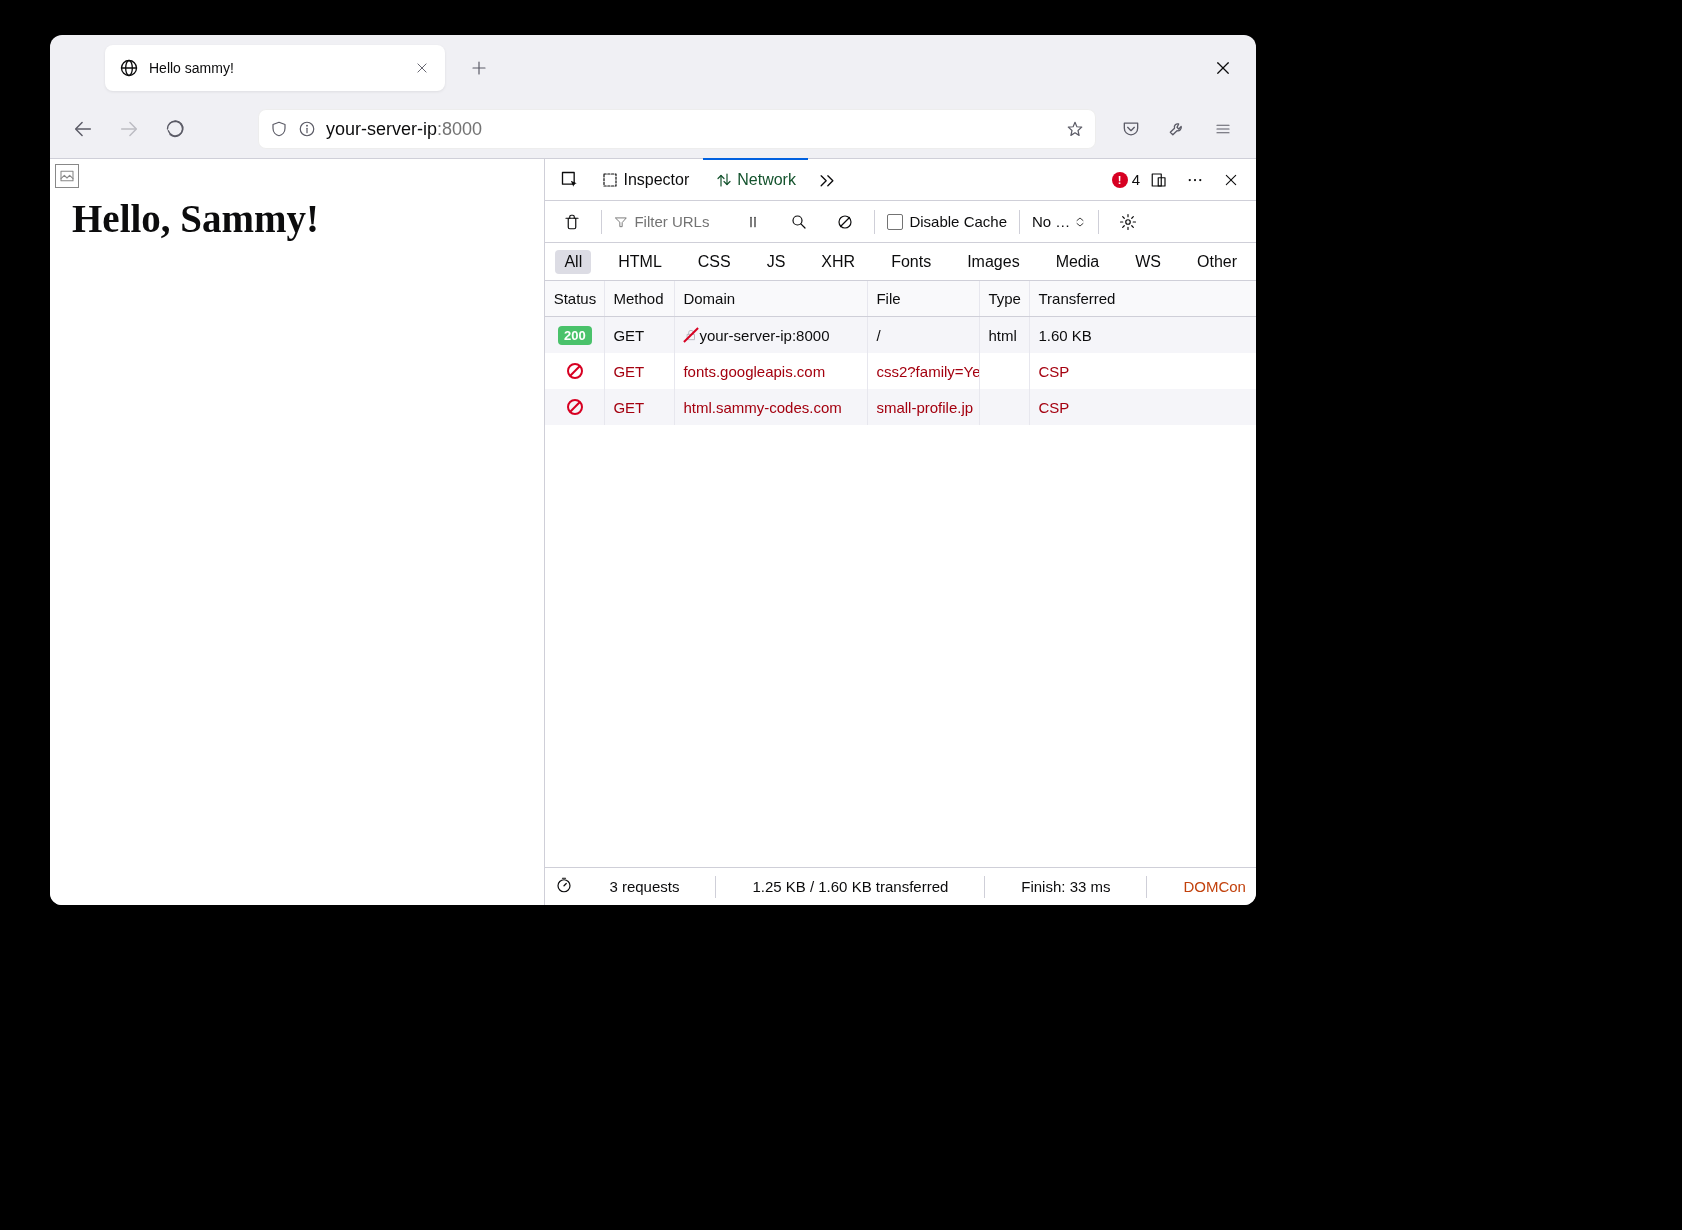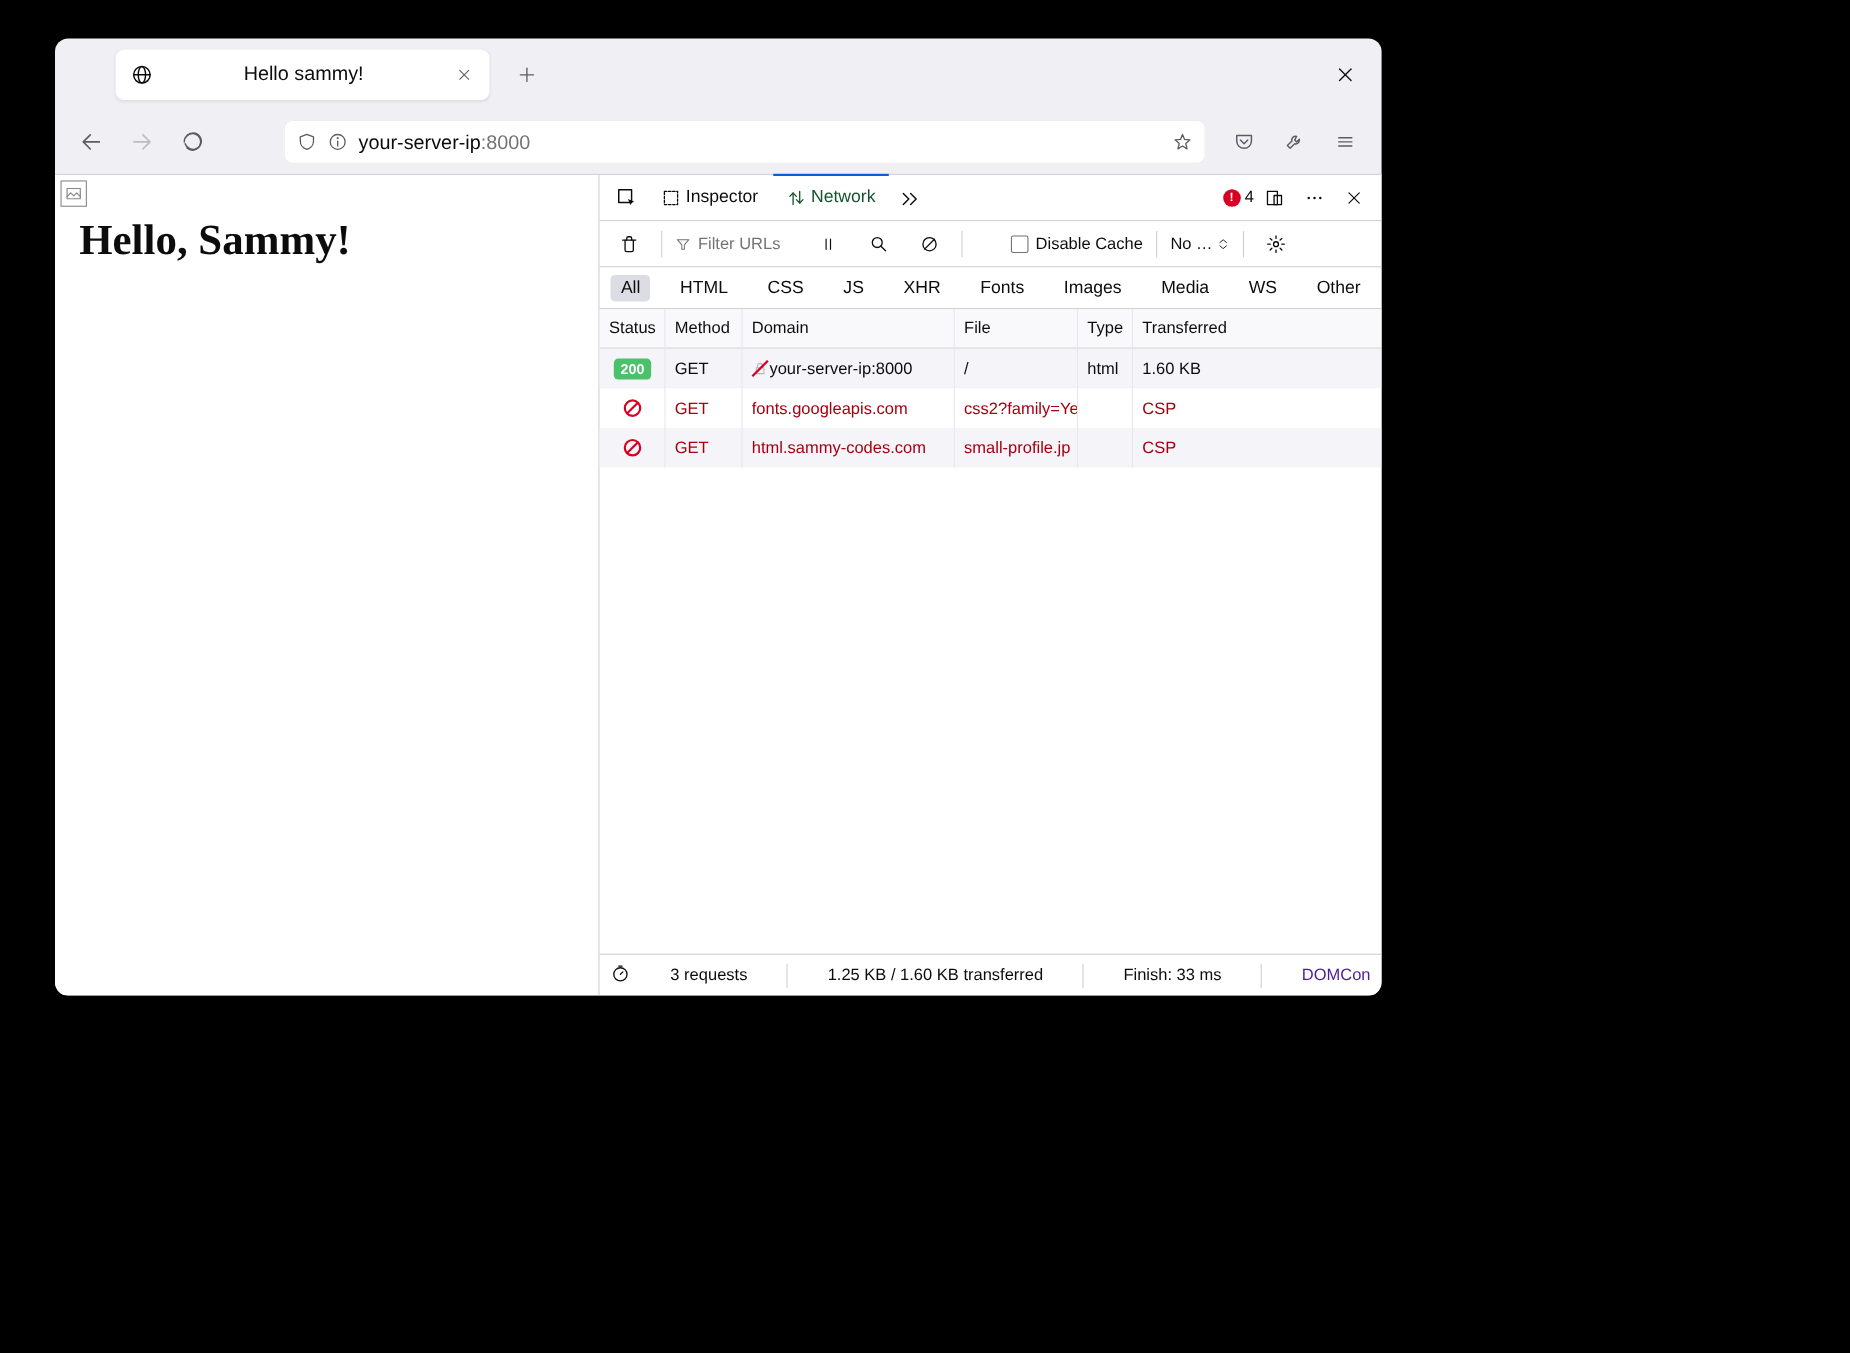--- a/index.html
+++ b/index.html
@@ -3,21 +3,21 @@
 <meta charset="utf-8">
 <style>
 * { box-sizing: border-box; margin: 0; padding: 0; }
 body { background: #000; font-family: -apple-system, BlinkMacSystemFont, "Segoe UI", sans-serif; font-size: 15px; color: #0c0c0d; width: 1682px; height: 1230px; }
 .window { position: absolute; left: 50px; top: 35px; width: 1206px; height: 870px; background: #f0f0f4; border-radius: 12px; overflow: hidden; display: flex; flex-direction: column; }
 
 
 .tabstrip { height: 65px; display: flex; align-items: center; padding: 0 20px 0 55px; position: relative; }
 .tab { background: #fff; border-radius: 8px; height: 46px; width: 340px; display: flex; align-items: center; padding: 0 14px; gap: 10px; box-shadow: 0 1px 3px rgba(0,0,0,0.08); }
 .tab-favicon { width: 20px; height: 20px; display: flex; align-items: center; justify-content: center; }
-.tab-title { flex: 1; font-size: 18px; text-align: center; }
+.tab-title { flex: 1; font-size: 14px; }
 .tab-close { width: 18px; height: 18px; display: flex; align-items: center; justify-content: center; cursor: pointer; color: #5b5b66; }
 .newtab { margin-left: 18px; width: 32px; height: 32px; display: flex; align-items: center; justify-content: center; color: #5b5b66; cursor: pointer; }
 .window-close { position: absolute; right: 20px; width: 26px; height: 26px; display: flex; align-items: center; justify-content: center; color: #0c0c0d; cursor: pointer; }
 
 
 .toolbar { height: 58px; display: flex; align-items: center; padding: 0 14px; gap: 8px; }
 .tbtn { width: 38px; height: 38px; display: flex; align-items: center; justify-content: center; border-radius: 6px; color: #5b5b66; cursor: pointer; }
 .tbtn.disabled { opacity: 0.35; }
 .urlbar { flex: 1; height: 40px; background: #fff; border-radius: 8px; display: flex; align-items: center; padding: 0 12px; gap: 10px; margin: 0 8px; box-shadow: inset 0 0 0 1px rgba(0,0,0,0.07); }
 .url-icon { width: 18px; height: 18px; color: #5b5b66; display: flex; align-items: center; justify-content: center; }
@@ -37,21 +37,21 @@
 .dt-tool { width: 34px; height: 34px; display: flex; align-items: center; justify-content: center; color: #0c0c0d; cursor: pointer; }
 .dt-tab { padding: 0 12px; height: 42px; display: flex; align-items: center; gap: 4px; font-size: 16px; cursor: pointer; }
 .dt-tab.active { color: #14532d; border-top: 2px solid #0060df; margin-top: -1px; }
 .dt-spacer { flex: 1; }
 .err-badge { display: flex; align-items: center; gap: 4px; font-size: 15px; color: #0c0c0d; }
 .err-dot { width: 16px; height: 16px; background: #d70022; border-radius: 50%; display: flex; align-items: center; justify-content: center; color: #fff; font-size: 11px; font-weight: bold; }
 
 
 .net-tool { height: 42px; display: flex; align-items: center; border-bottom: 1px solid #cfcfd8; padding: 0 10px; gap: 12px; font-size: 15px; }
 .filter-input { color: #737373; display: flex; align-items: center; gap: 6px; width: 110px; }
-.net-checkbox { display: flex; align-items: center; gap: 6px; margin-left: 32px; }
+.net-checkbox { display: flex; align-items: center; gap: 6px; }
 .checkbox-box { width: 16px; height: 16px; border: 1.5px solid #737373; border-radius: 2px; display: inline-block; }
 .throttle { display: flex; align-items: center; gap: 4px; }
 
 
 .net-filters { height: 38px; display: flex; align-items: center; border-bottom: 1px solid #cfcfd8; padding: 0 10px; gap: 18px; font-size: 16px; }
 .pill { padding: 3px 9px; border-radius: 4px; cursor: pointer; }
 .pill.active { background: #dcdce4; }
 
 
 .net-table { flex: 1; overflow: hidden; }
@@ -68,21 +68,21 @@
 .status-200 { background: #4ac26b; color: #fff; border-radius: 4px; padding: 2px 6px; font-size: 13px; font-weight: 600; }
 .blocked-icon { width: 16px; height: 16px; border: 2.2px solid #d70022; border-radius: 50%; position: relative; }
 .blocked-icon::after { content: ""; position: absolute; left: -1px; top: 5px; width: 14px; height: 2.2px; background: #d70022; transform: rotate(-45deg); }
 .lock-slash { display: inline-flex; align-items: center; justify-content: center; width: 16px; height: 16px; color: #b5b5bd; position: relative; }
 .lock-slash::after { content: ""; position: absolute; width: 20px; height: 2px; background: #d70022; transform: rotate(-45deg); }
 .row-blocked { color: #a4000f; }
 
 
 .net-foot { height: 38px; border-top: 1px solid #cfcfd8; display: flex; align-items: center; padding: 0 10px; gap: 22px; font-size: 15px; justify-content: space-between; }
 .foot-sep { border-left: 1px solid #cfcfd8; height: 22px; }
-.foot-link { color: #4c1d95; }
+.foot-link { color: #c2410c; }
 
 svg { fill: none; stroke: currentColor; stroke-width: 1.6; stroke-linecap: round; stroke-linejoin: round; }
 </style>
 </head>
 <body>
 
 <div class="window">
 
   <div class="tabstrip">
     <div class="tab">

